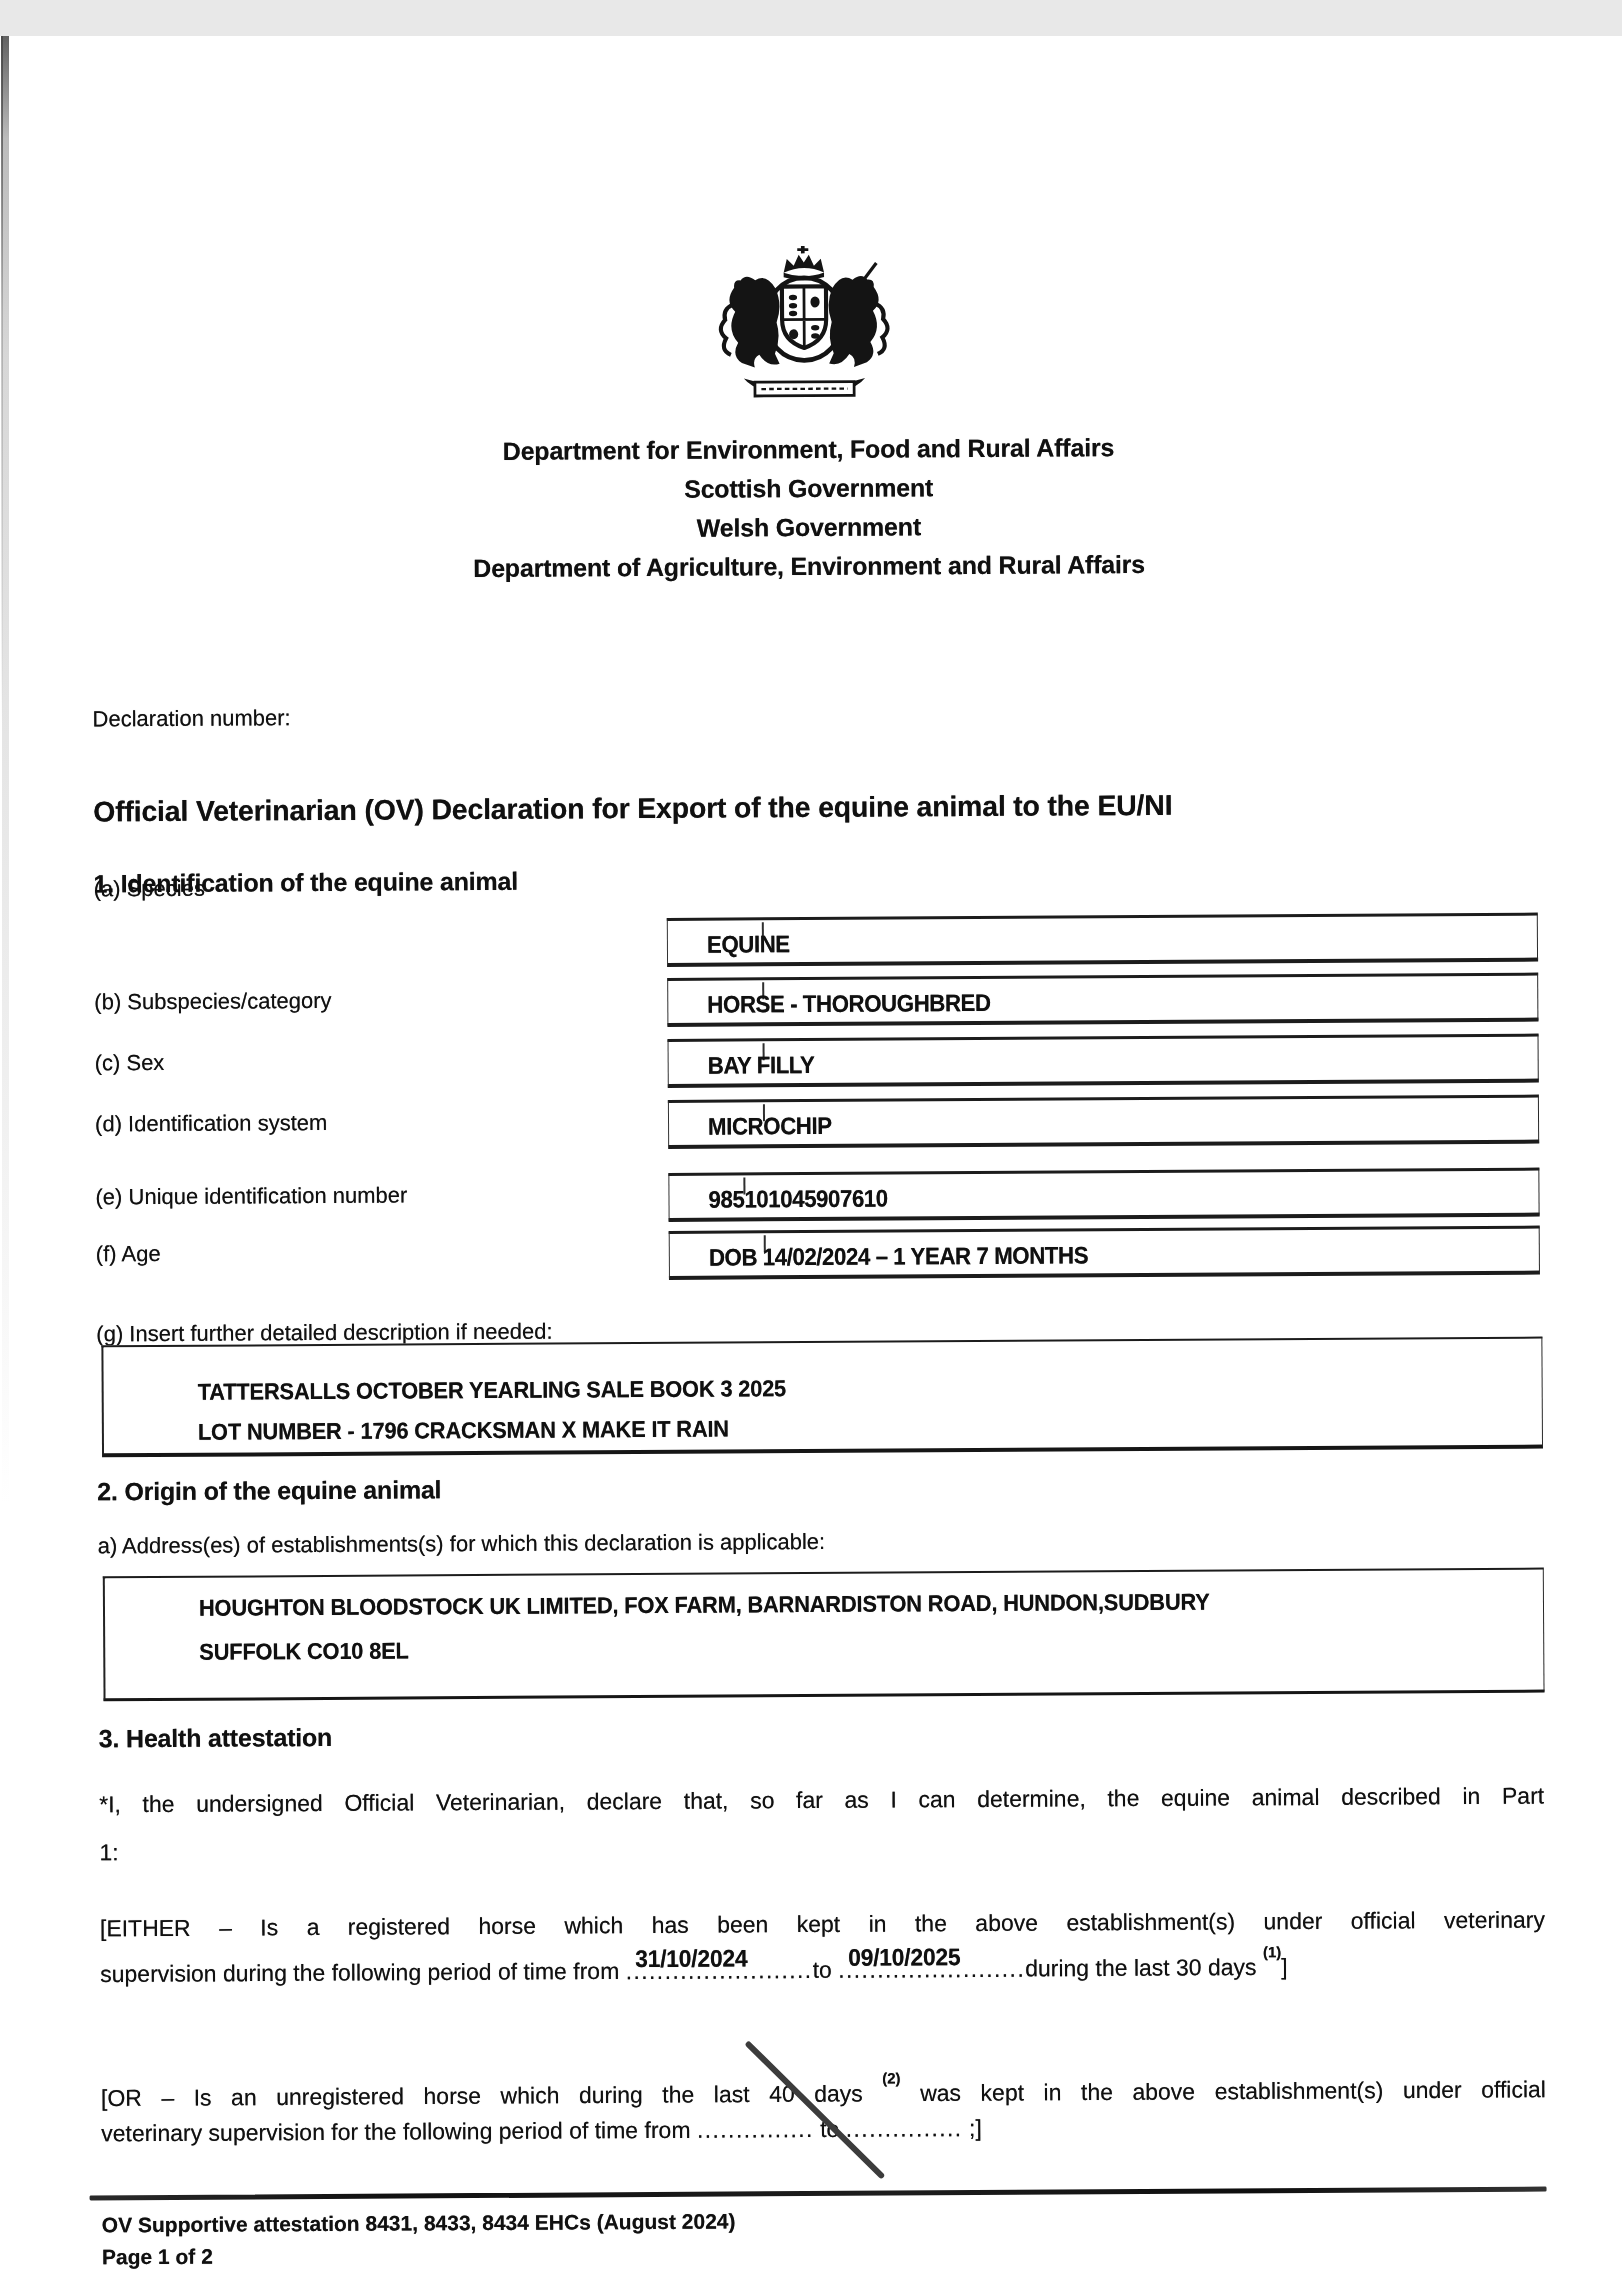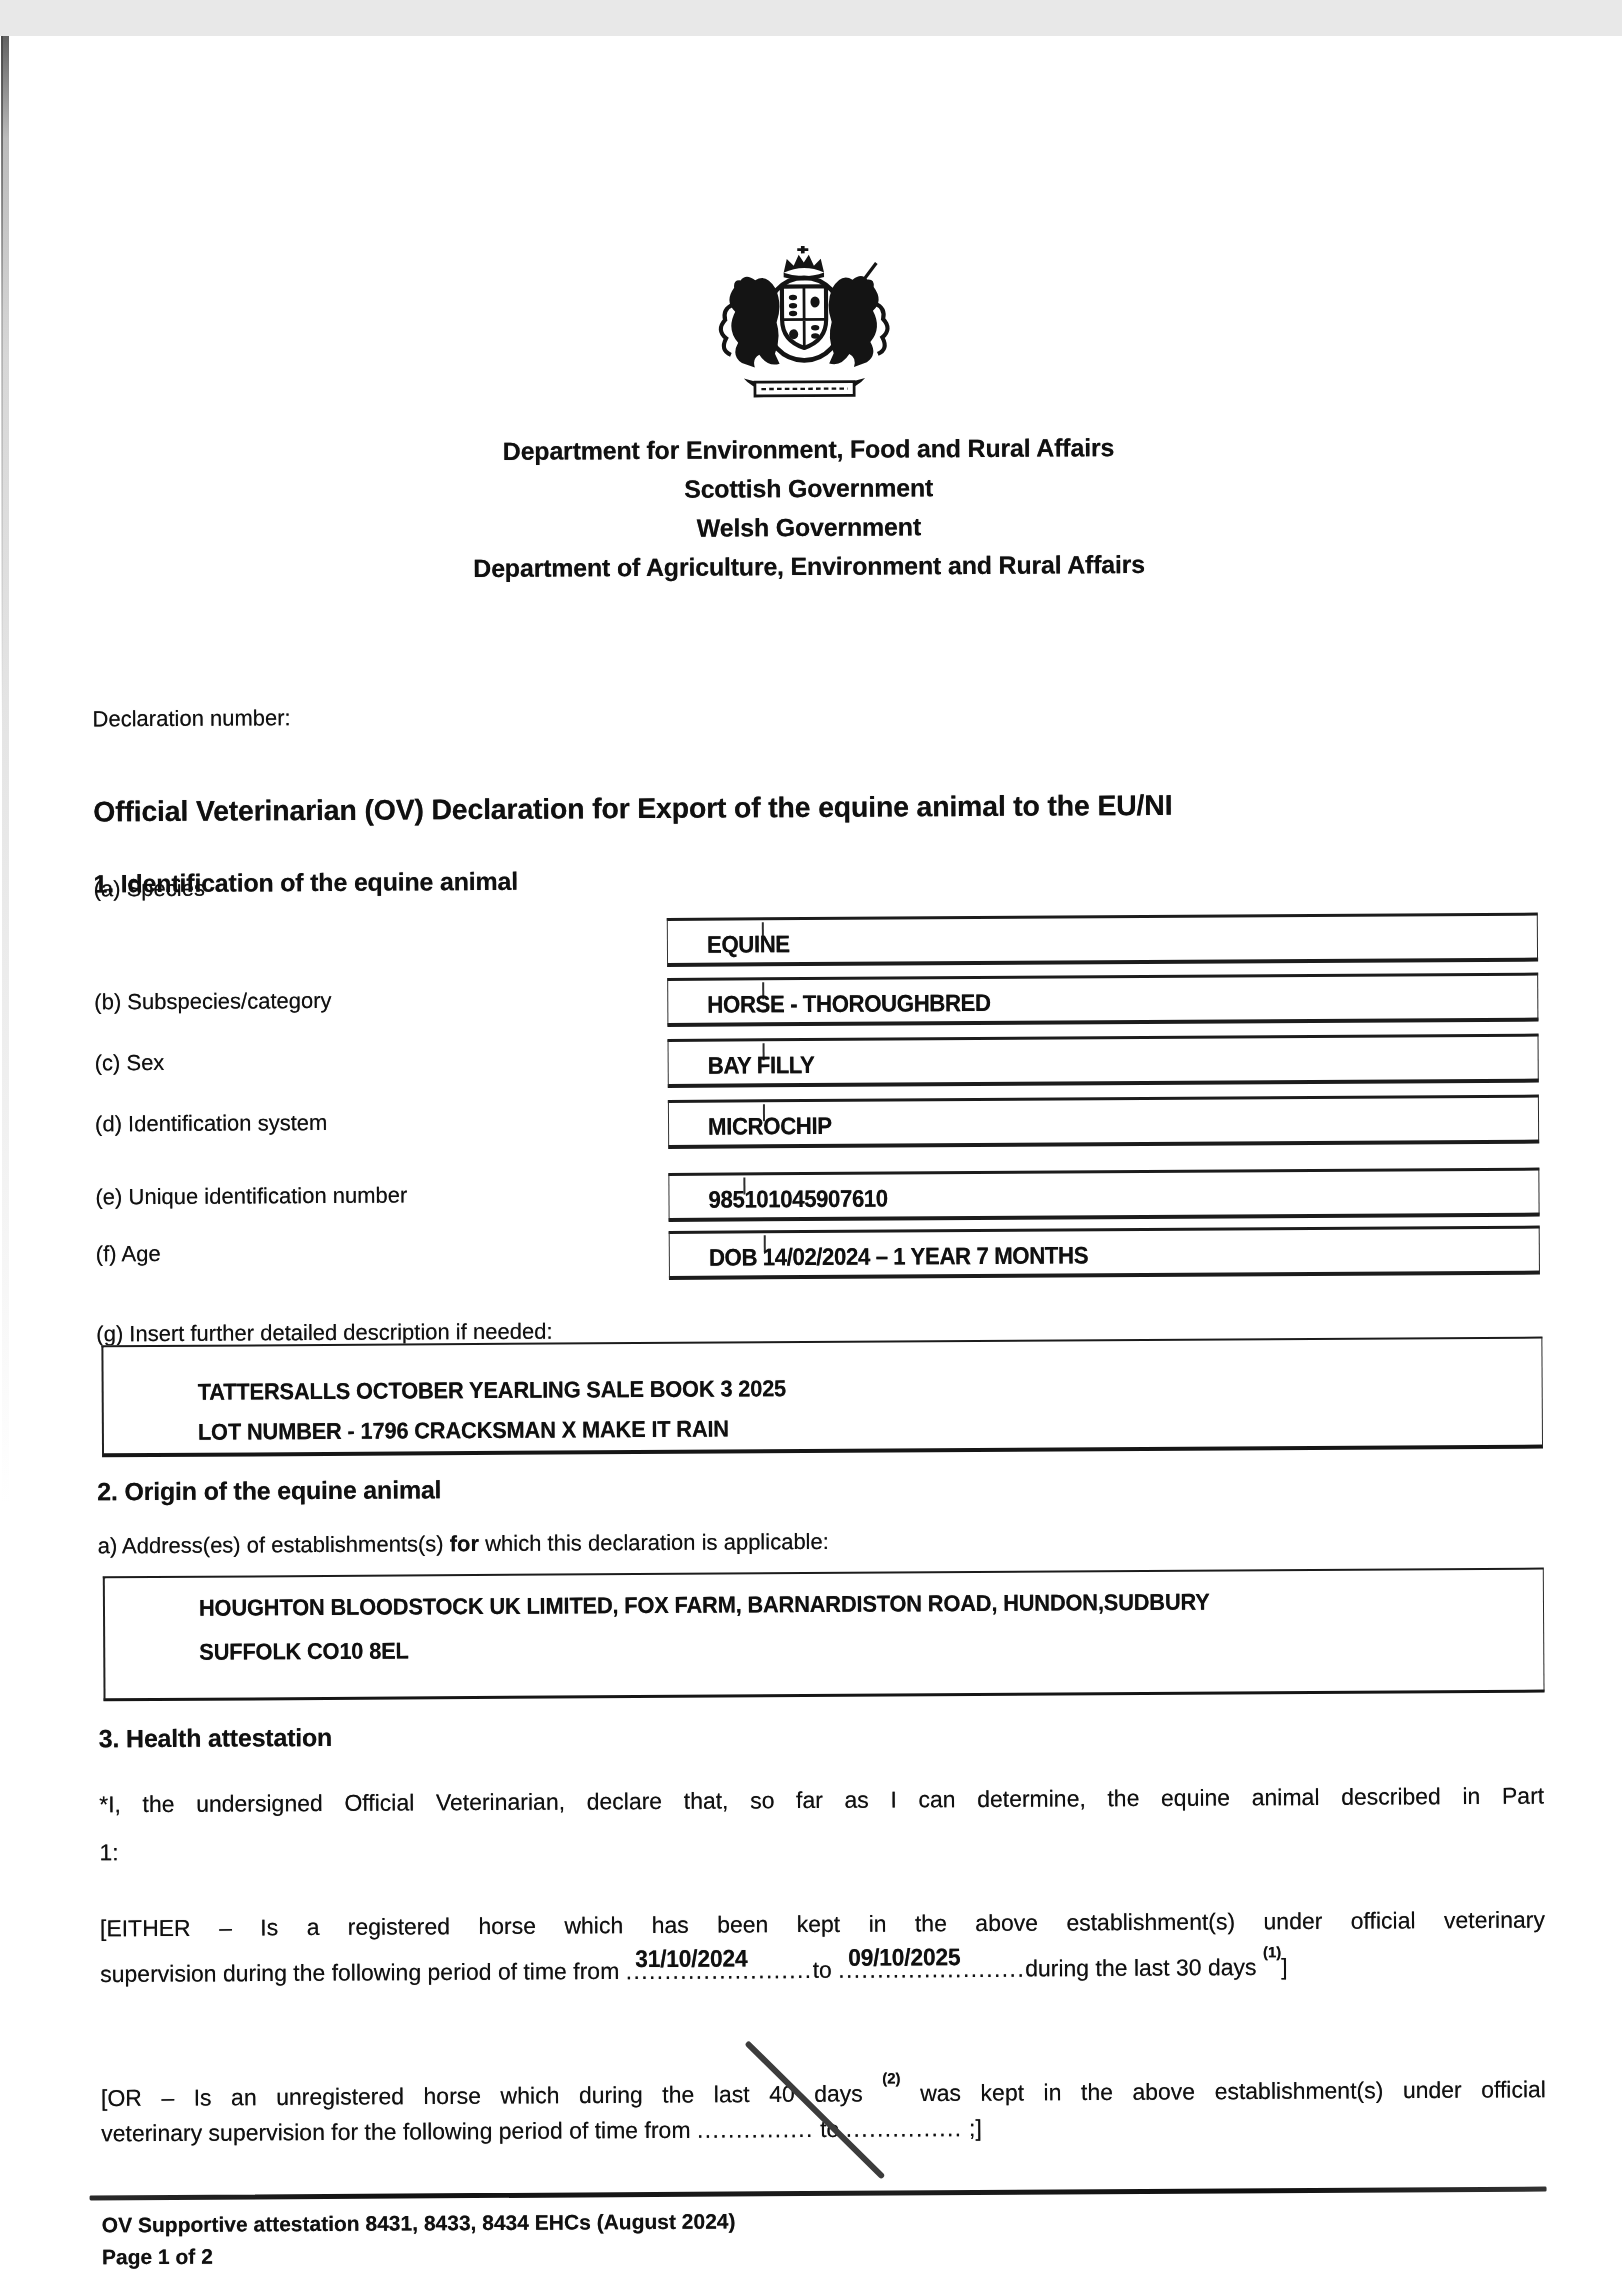--- a/index.html
+++ b/index.html
@@ -39,21 +39,21 @@
 
   .glabel{position:absolute;left:94px;top:1281px;font-size:22px;}
   .gbox{position:absolute;left:99px;top:1305px;width:1438px;height:106px;background:#fff;
         border-top:2.3px solid #1c1c1c;border-bottom:4.1px solid #161616;
         border-left:2.3px solid #222;border-right:1.8px solid #2a2a2a;}
   .gbox .bl{position:absolute;left:94px;font-size:23px;font-weight:bold;white-space:nowrap;
             letter-spacing:-0.2px;transform:scaleX(.95);transform-origin:left top;}
   .gl1{top:32px;} .gl2{top:72px;}
 
   .alabel{position:absolute;left:94px;top:1493px;font-size:22px;white-space:nowrap;}
-  .alabel b{font-weight:bold;}
+  .alabel b{font-weight:normal;}
   .abox{position:absolute;left:99px;top:1536px;width:1438px;height:120px;background:#fff;
         border-top:2.8px solid #1c1c1c;border-bottom:3.7px solid #161616;
         border-left:2.3px solid #222;border-right:1.8px solid #2a2a2a;}
   .abox .bl{position:absolute;left:94px;font-size:23px;font-weight:bold;white-space:nowrap;
             letter-spacing:-0.2px;transform:scaleX(.95);transform-origin:left top;}
   .al1{top:17.4px;} .al2{top:61px;}
 
   .para{position:absolute;left:94px;width:1445px;font-size:23px;line-height:29px;}
   .jlast{text-align:justify;text-align-last:justify;}
   .pl1{top:1750px;} .pl2{top:1798px;}

